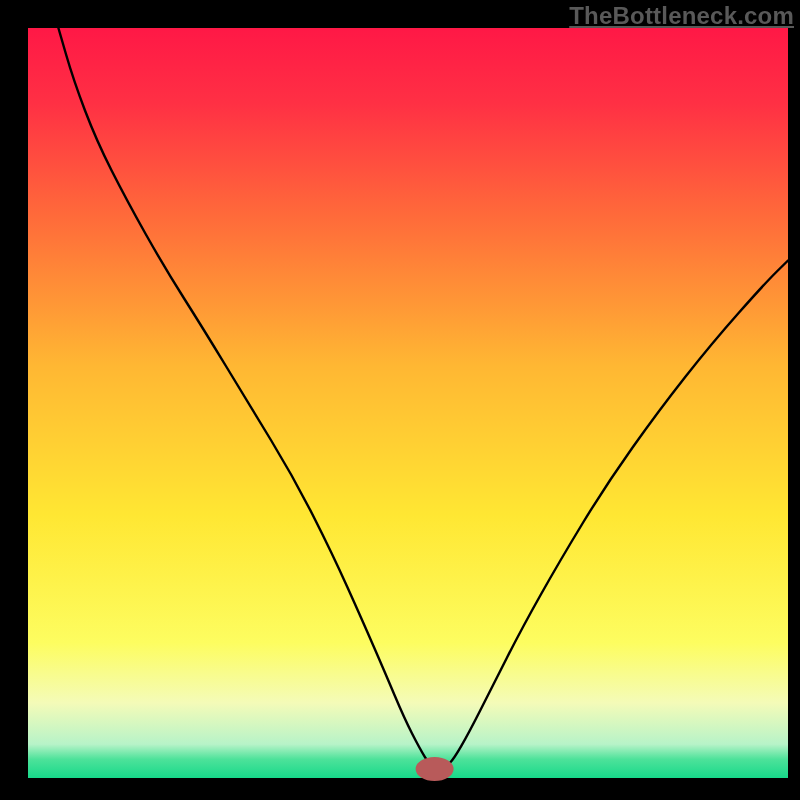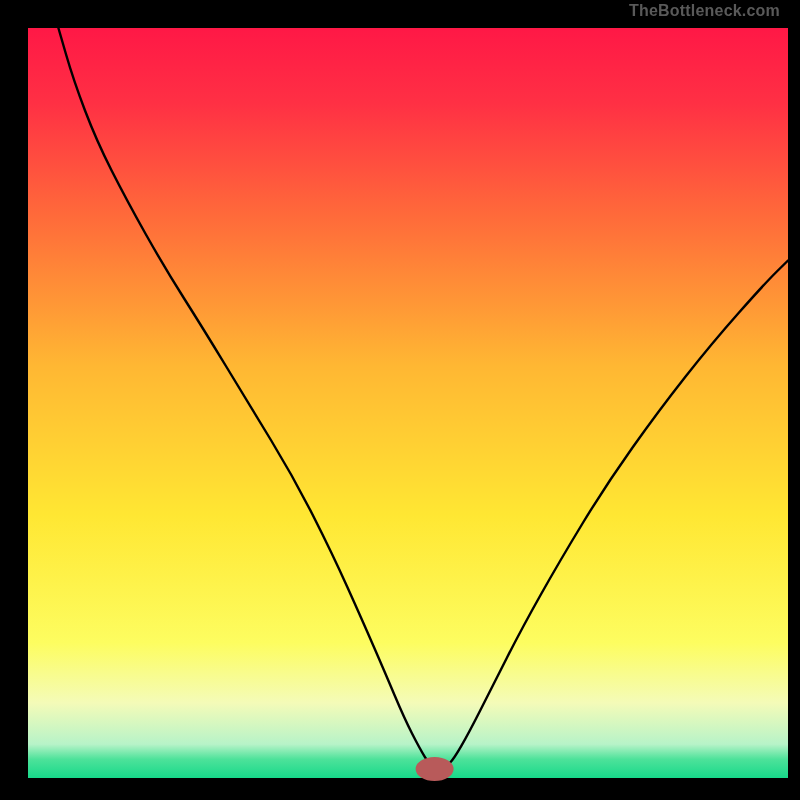--- a/index.html
+++ b/index.html
@@ -13,26 +13,27 @@
   }
   .frame {
     position: relative;
     width: 800px;
     height: 800px;
     background: #000;
   }
   .watermark {
     position: absolute;
     top: 2px;
-    right: 20px;
+    right: 6px;
     color: #595959;
-    font-size: 16px;
+    font-size: 24px;
     font-weight: 600;
     letter-spacing: 0.2px;
     z-index: 10;
+    text-decoration: underline;
   }
   svg {
     display: block;
   }
 </style>
 </head>
 <body>
 
 <div class="frame">
   <div class="watermark">TheBottleneck.com</div>

